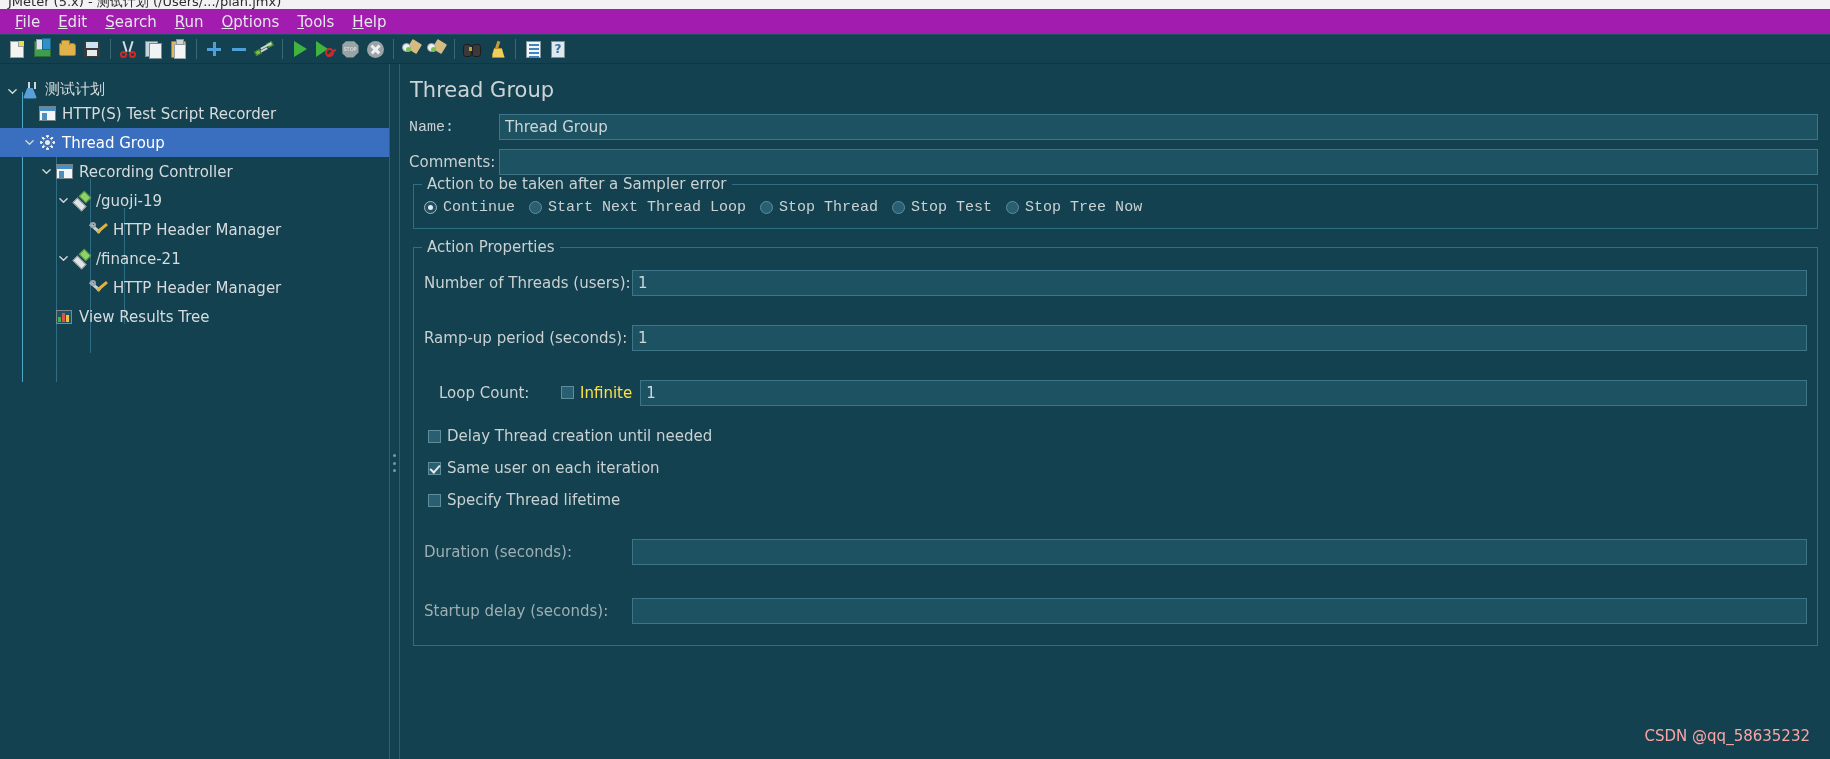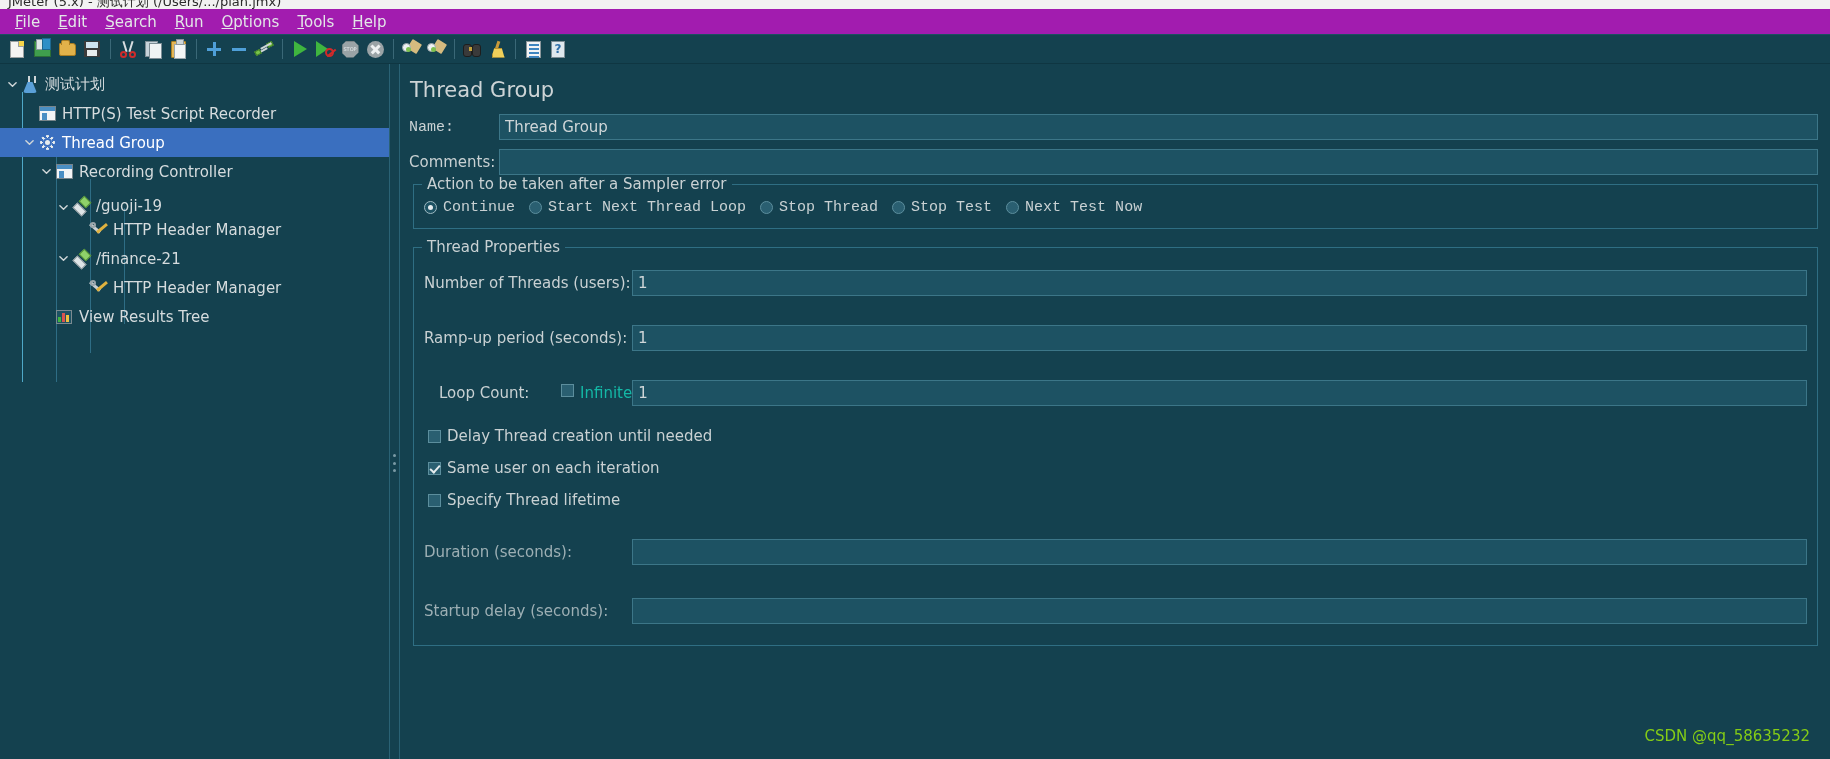--- a/index.html
+++ b/index.html
@@ -311,32 +311,34 @@
     content: "";
     position: absolute;
     left: 3px; top: 0px;
     width: 4px; height: 8px;
     border: solid #e6ecee;
     border-width: 0 2px 2px 0;
     transform: rotate(42deg);
   }
   .inline-check {
     display: flex;
-    font-size: 15px;
-    color: #14b8a6;
-    white-space: nowrap;
+    align-items: center;
+    font-size: 15px;
+    color: #fde047;
+    white-space: nowrap;
+    margin-right: 8px;
     cursor: default;
   }
 
   .watermark {
     position: absolute;
     right: 20px;
     bottom: 14px;
     font-size: 15px;
-    color: #84cc16;
+    color: #fca5a5;
     white-space: nowrap;
   }
 
   
   .i-doc { width:14px;height:17px;background:#f4f4f2;border:1px solid #9aa0a0;position:relative; }
   .i-doc::after{content:"";position:absolute;right:-1px;top:-1px;width:5px;height:5px;background:#f6d64a;border-left:1px solid #9aa0a0;border-bottom:1px solid #9aa0a0;}
 
   .i-templates { width:17px;height:16px;background:#3f9e4d;border:1px solid #2c6e37;position:relative;}
   .i-templates::before{content:"";position:absolute;left:1px;top:-3px;width:7px;height:9px;background:#dfe6e8;border:1px solid #8d9ba0;}
   .i-templates::after{content:"";position:absolute;left:7px;top:-4px;width:7px;height:10px;background:#2f8fc6;border:1px solid #1d6890;}
@@ -599,21 +601,21 @@
     </div>
 
   <div class="split">
 
     <div class="treepanel">
       <div class="guide accent" style="left:22px; top:28px; height:290px;"></div>
       <div class="guide" style="left:56px; top:86px; height:232px;"></div>
       <div class="guide" style="left:90px; top:115px; height:174px;"></div>
       <div class="guide" style="left:124px; top:144px; height:116px;"></div>
       <div id="tree-rows">
-          <div class="tree-row" style="padding-left: 4px;">
+          <div class="tree-row" style="padding-left: 4px; align-items: flex-end;">
             <span class="twisty">
               <svg width="9" height="9" viewBox="0 0 10 10">
                 <path d="M1 3 L5 7 L9 3" stroke="currentColor" stroke-width="1.6" fill="none" stroke-linecap="round" stroke-linejoin="round"></path>
               </svg>
             </span>
             <span class="tree-icon" style="display: flex; align-items: center; justify-content: center;">
               <span class="ti-plan"></span>
             </span>
             <span class="tree-label">测试计划</span>
           </div>
@@ -643,21 +645,21 @@
             <span class="twisty">
               <svg width="9" height="9" viewBox="0 0 10 10">
                 <path d="M1 3 L5 7 L9 3" stroke="currentColor" stroke-width="1.6" fill="none" stroke-linecap="round" stroke-linejoin="round"></path>
               </svg>
             </span>
             <span class="tree-icon" style="display: flex; align-items: center; justify-content: center;">
               <span class="ti-window"></span>
             </span>
             <span class="tree-label">Recording Controller</span>
           </div>
-          <div class="tree-row" style="padding-left: 55px; align-items: flex-end;">
+          <div class="tree-row" style="padding-left: 55px;">
             <span class="twisty">
               <svg width="9" height="9" viewBox="0 0 10 10">
                 <path d="M1 3 L5 7 L9 3" stroke="currentColor" stroke-width="1.6" fill="none" stroke-linecap="round" stroke-linejoin="round"></path>
               </svg>
             </span>
             <span class="tree-icon" style="display: flex; align-items: center; justify-content: center;">
               <span class="ti-pencil"></span>
             </span>
             <span class="tree-label">/guoji-19</span>
           </div>
@@ -753,27 +755,27 @@
             <span class="radio-opt">
               <span class="radio-dot"></span>
               <span>Stop Thread</span>
             </span>
             <span class="radio-opt">
               <span class="radio-dot"></span>
               <span>Stop Test</span>
             </span>
             <span class="radio-opt">
               <span class="radio-dot"></span>
-              <span>Next Test Now</span>
+              <span>Stop Tree Now</span>
             </span>
           </div>
       </div>
 
       <div class="groupbox" style="margin-top:18px; margin-right:12px; padding-top:14px;">
-        <div class="gb-title">Thread Properties</div>
+        <div class="gb-title">Action Properties</div>
 
         <div class="tp-row">
           <span class="tp-label">Number of Threads (users):</span>
           <input class="textfield" type="text" style="margin-right: 10px;" value="1">
         </div>
 
         <div class="tp-row">
           <span class="tp-label">Ramp-up period (seconds):</span>
           <input class="textfield" type="text" style="margin-right: 10px;" value="1">
         </div>

